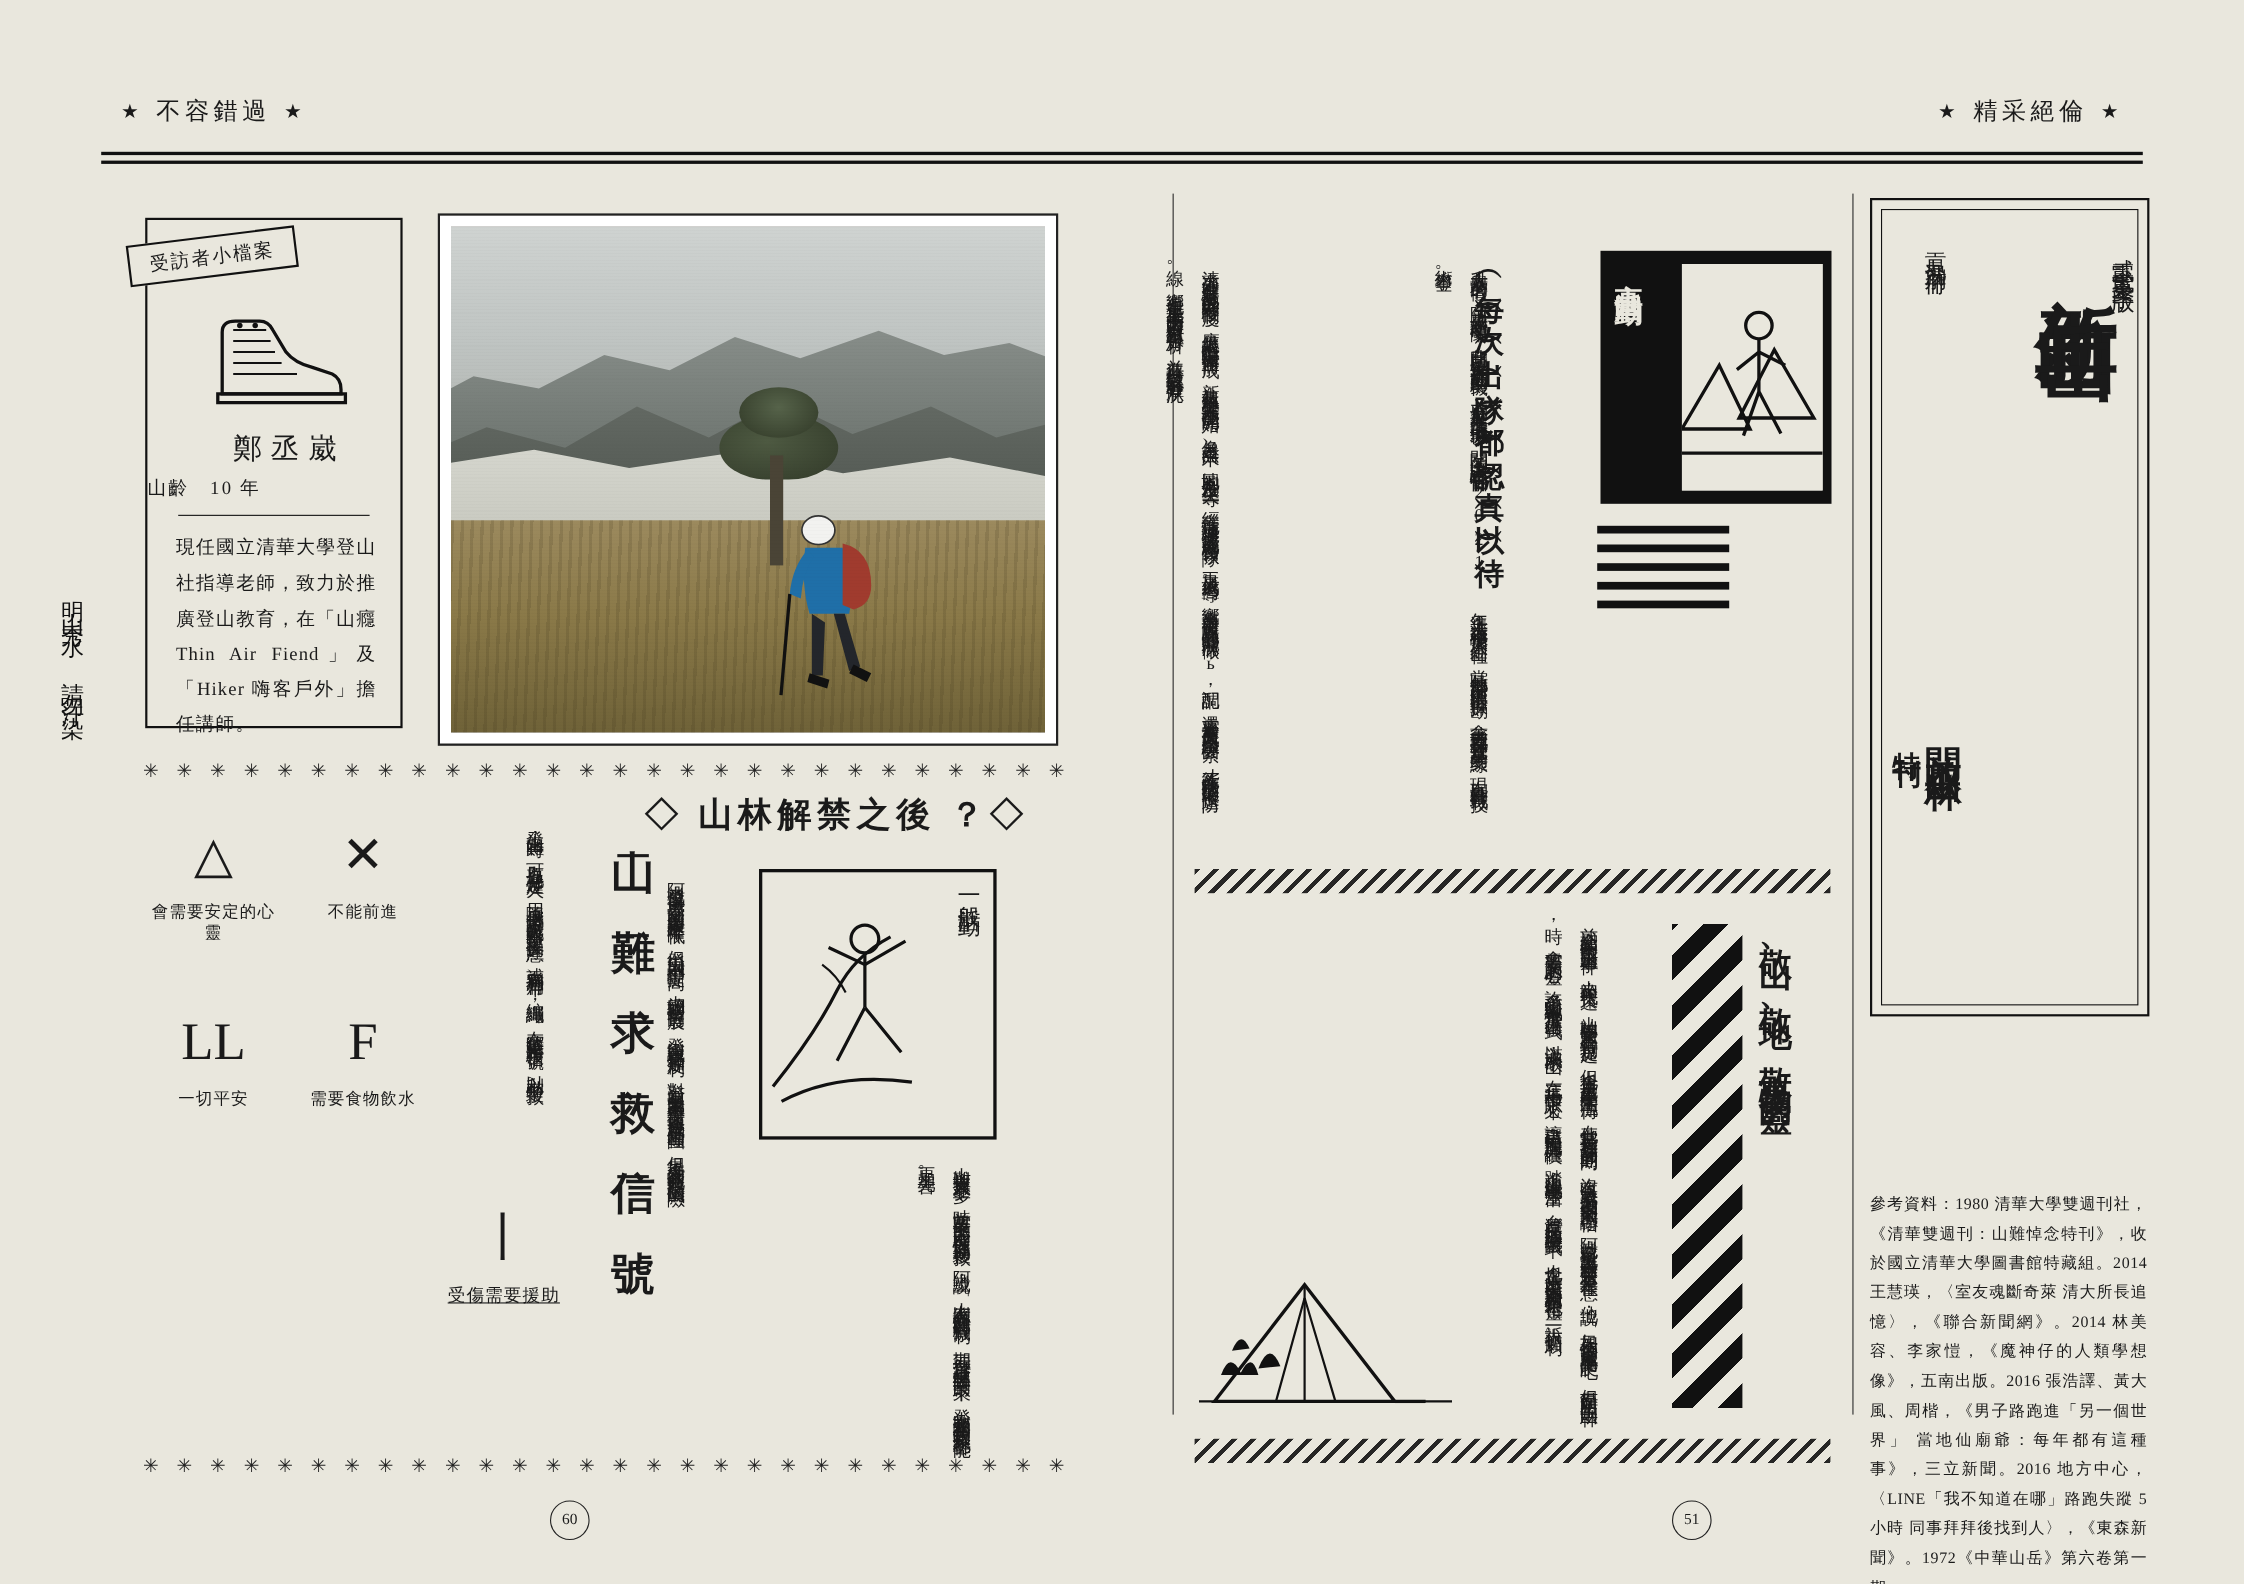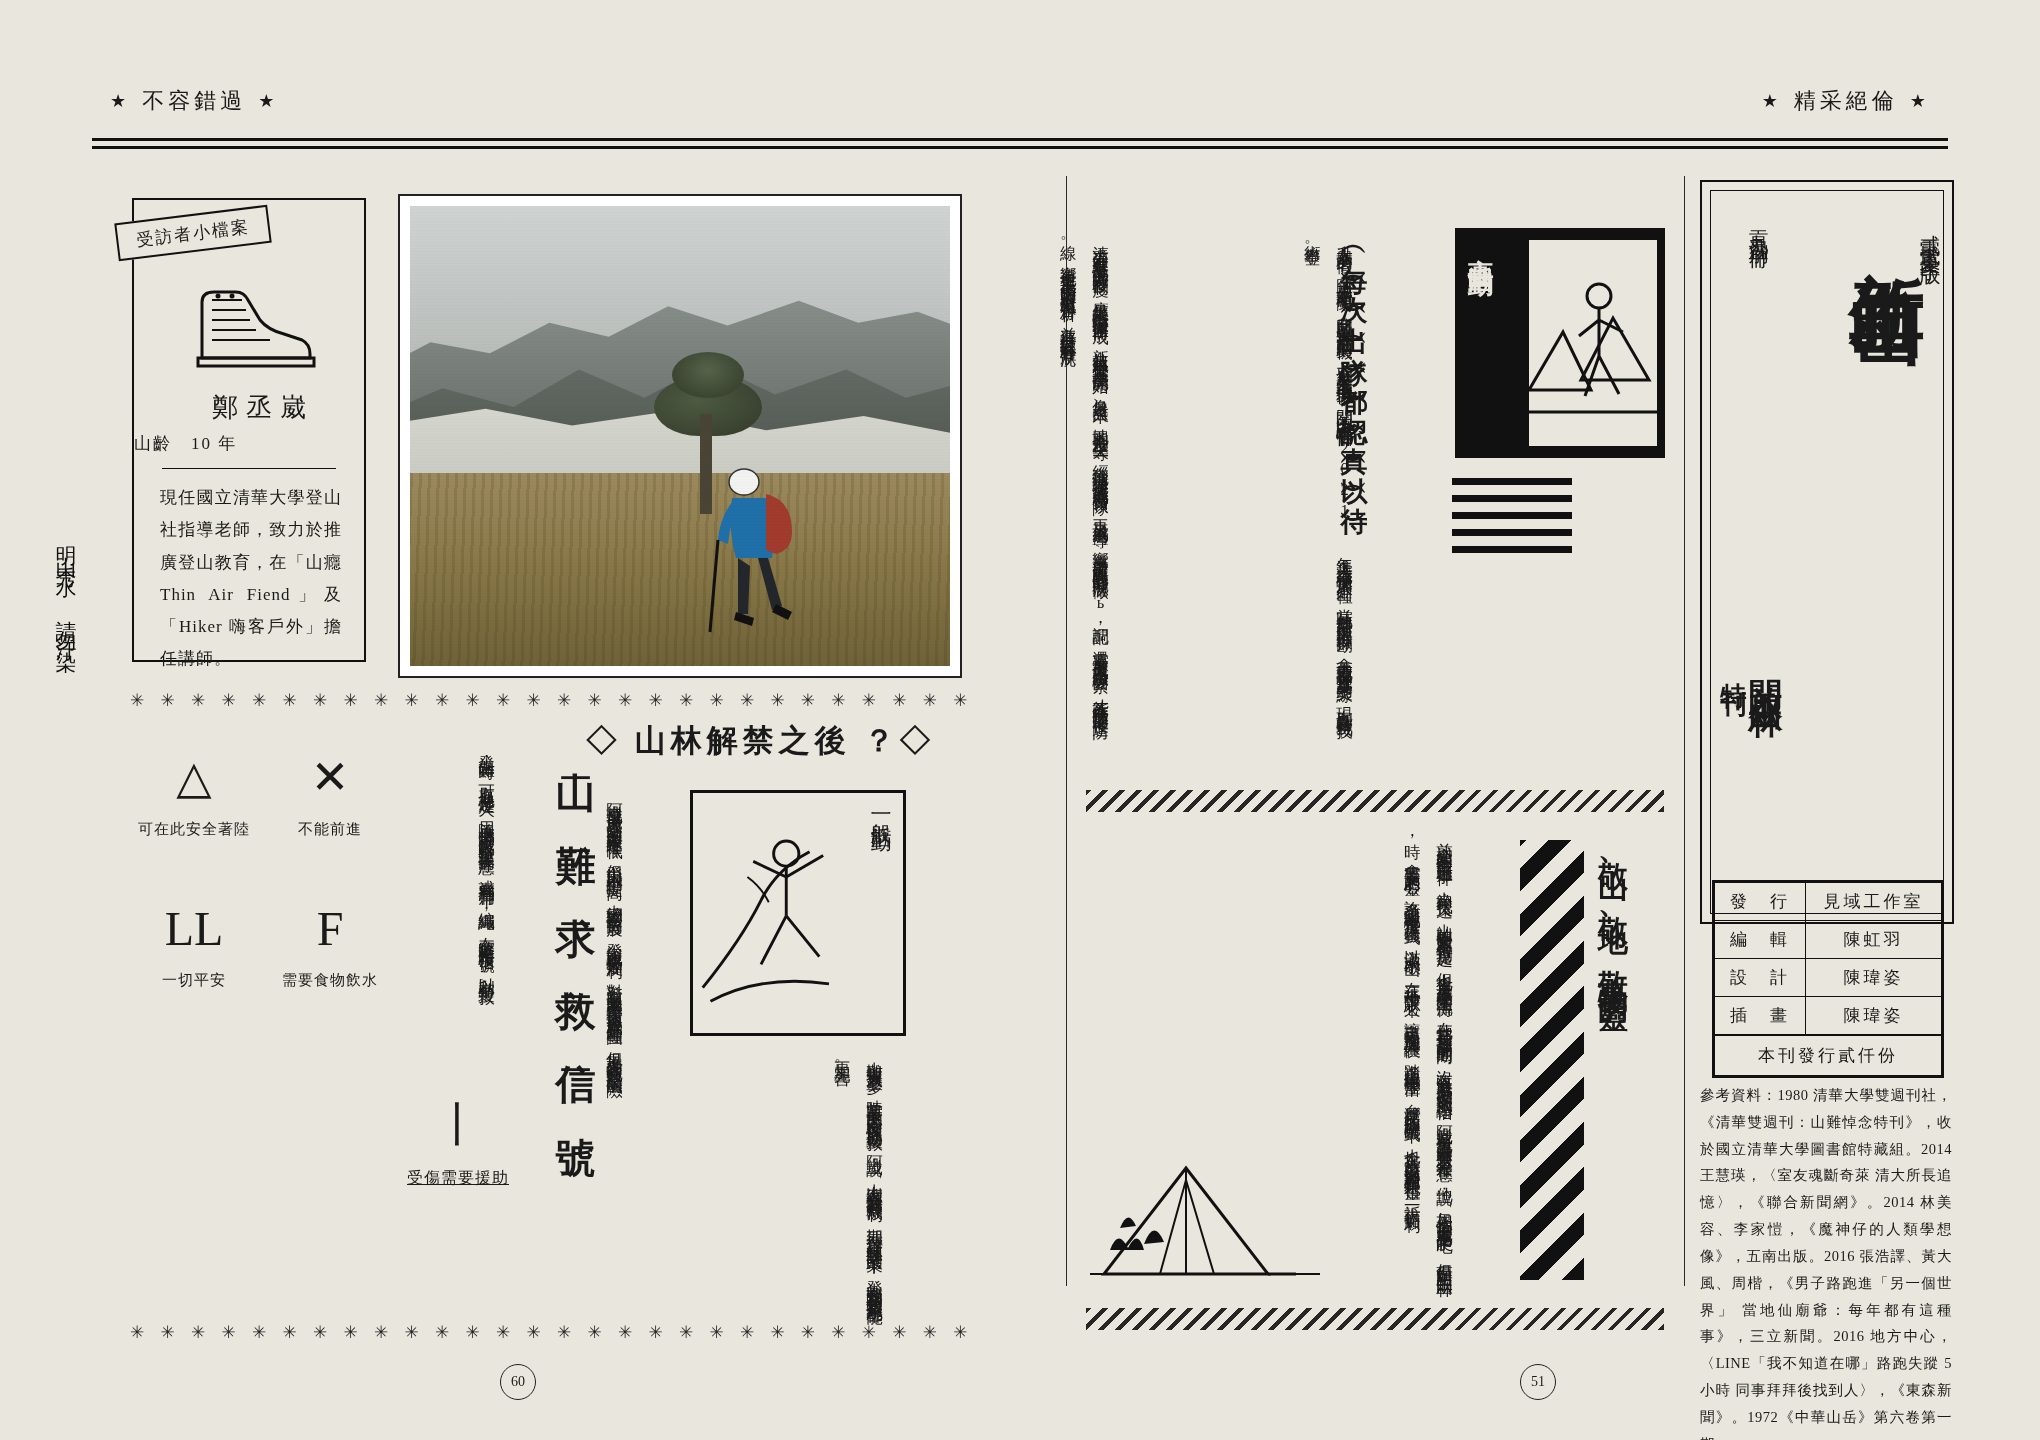--- a/index.html
+++ b/index.html
@@ -261,21 +261,21 @@
     </div>
   </div>
 
   <div class="ast-rule" style="left:130px;top:690px;width:840px;">✳ ✳ ✳ ✳ ✳ ✳ ✳ ✳ ✳ ✳ ✳ ✳ ✳ ✳ ✳ ✳ ✳ ✳ ✳ ✳ ✳ ✳ ✳ ✳ ✳ ✳ ✳ ✳ ✳ ✳ ✳ ✳ ✳ ✳ ✳ ✳ ✳ ✳</div>
   <div class="ast-rule" style="left:130px;top:1322px;width:840px;">✳ ✳ ✳ ✳ ✳ ✳ ✳ ✳ ✳ ✳ ✳ ✳ ✳ ✳ ✳ ✳ ✳ ✳ ✳ ✳ ✳ ✳ ✳ ✳ ✳ ✳ ✳ ✳ ✳ ✳ ✳ ✳ ✳ ✳ ✳ ✳ ✳ ✳</div>
 
   <div class="signals">
     <div class="sig-row">
       <div class="sig">
         <div class="glyph" style="font-size:46px;">△</div>
-        <div class="cap">可在此安全著陸</div>
+        <div class="cap">會需要安定的心靈</div>
       </div>
       <div class="sig">
         <div class="glyph" style="font-size:46px;">✕</div>
         <div class="cap">不能前進</div>
       </div>
     </div>
     <div class="sig-row">
       <div class="sig">
         <div class="glyph" style="font-size:48px;">LL</div>
         <div class="cap">一切平安</div>
@@ -366,42 +366,19 @@
 
   <div class="masthead">
     <div class="inner"></div>
     <div class="mh-year">貳零貳零夏季版</div>
     <div class="mh-title">新竹山岳</div>
     <div class="mh-sub">貢丸湯別冊</div>
     <div class="mh-open">開放山林</div>
     <div class="mh-special">特刊</div>
   </div>
 
-  <div class="credits">
-    <table>
-      <tbody>
-          <tr>
-        <td class="k">發　行</td>
-        <td>見域工作室</td>
-      </tr>
-      <tr>
-        <td class="k">編　輯</td>
-        <td>陳虹羽</td>
-      </tr>
-      <tr>
-        <td class="k">設　計</td>
-        <td>陳瑋姿</td>
-      </tr>
-      <tr>
-        <td class="k">插　畫</td>
-        <td>陳瑋姿</td>
-      </tr>
-    </tbody>
-      </table>
-    <div class="full">本刊發行貳仟份</div>
-  </div>
 
   <div class="refs">參考資料：1980 清華大學雙週刊社，《清華雙週刊：山難悼念特刊》，收於國立清華大學圖書館特藏組。2014 王慧瑛，〈室友魂斷奇萊 清大所長追憶〉，《聯合新聞網》。2014 林美容、李家愷，《魔神仔的人類學想像》，五南出版。2016 張浩譯、黃大風、周楷，《男子路跑進「另一個世界」 當地仙廟爺：每年都有這種事》，三立新聞。2016 地方中心，〈LINE「我不知道在哪」路跑失蹤 5 小時 同事拜拜後找到人〉，《東森新聞》。1972《中華山岳》第六卷第一期。</div>
 
   <div class="folio l">60</div>
   <div class="folio r">51</div>
 
 </div>
 
 </body></html>

